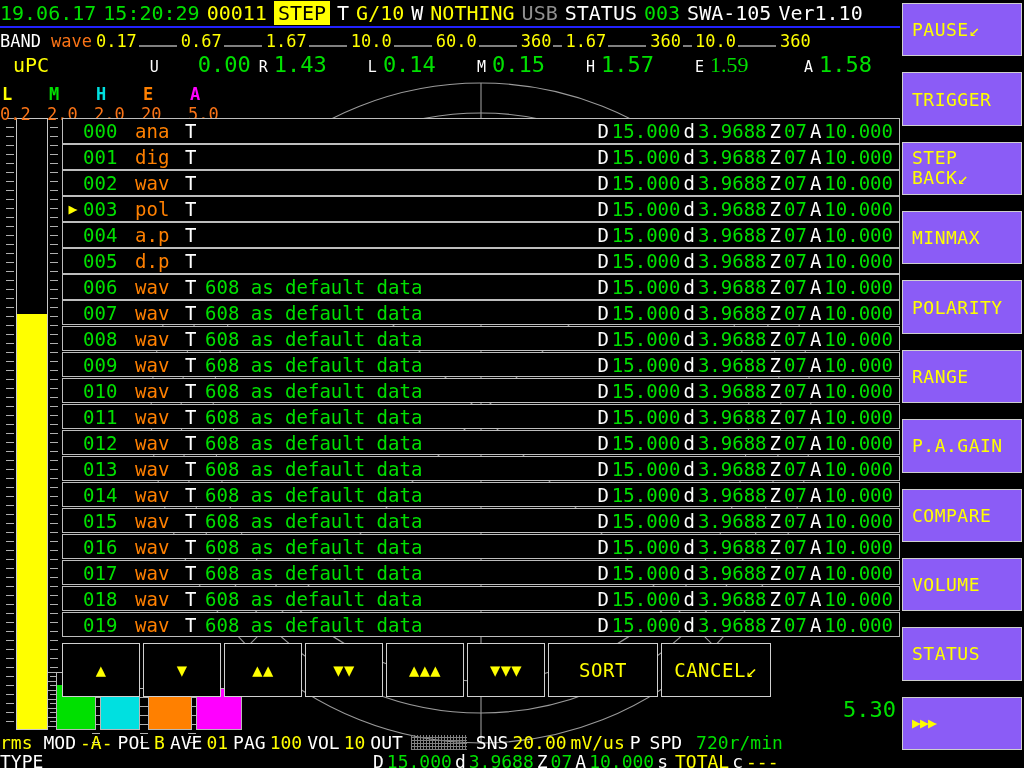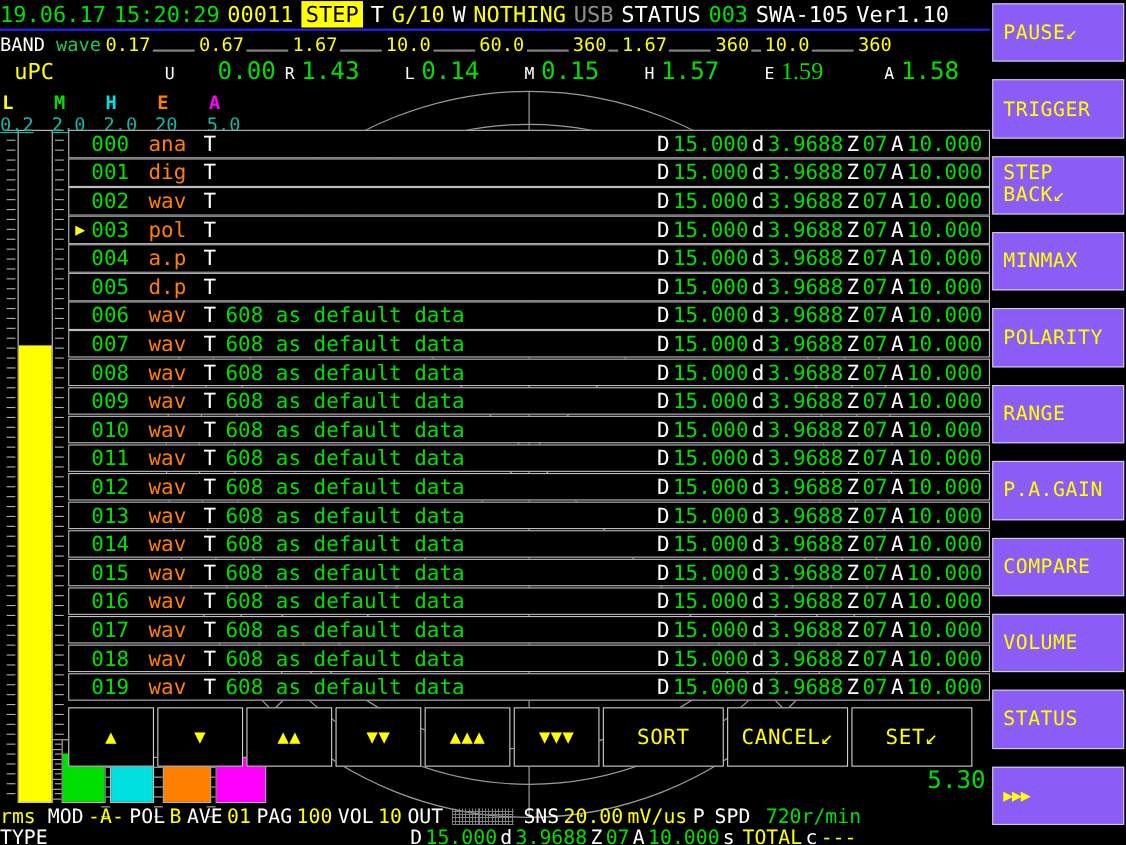--- a/index.html
+++ b/index.html
@@ -47,21 +47,21 @@
     width: 900px; height: 24px;
     font-size: 17px; white-space: nowrap;
     z-index: 5;
   }
   #band-row .blueline {
     position: absolute; left: 0; top: -3px; width: 900px;
     height: 2px; background: #2222ff;
   }
   .band-inner { position: relative; display: flex; align-items: center; height: 24px; }
   .band-label { color: #fff; margin-right: 10px; }
-  .band-sub { color: #22c55e; }
+  .band-sub { color: #f97316; }
   .band-val { color: #ffff00; }
   .band-dash { color: #808080; margin: 0 2px; }
 
   #upc-row {
     position: absolute; left: 13px; top: 52px;
     width: 900px; height: 26px;
     font-size: 20px; white-space: nowrap;
     z-index: 5;
   }
   .upc-inner { display: flex; align-items: baseline; }
@@ -69,21 +69,21 @@
   .upc-k { color: #fff; font-size: 15px; }
   .upc-v { color: #00e000; font-size: 22px; margin: 0 8px 0 6px; }
 
   
   #lmhea {
     position: absolute; left: 0; top: 84px;
     display: flex; z-index: 5; font-size: 17px;
   }
   #lmhea .cell { width: 47px; text-align: left; }
   #lmhea .k { display: block; font-weight: bold; padding-left: 2px; }
-  #lmhea .v { display: block; color: #14b8a6; text-decoration: underline; }
+  #lmhea .v { display: block; color: #f97316; }
 
   
   .meter {
     position: absolute; z-index: 4;
     border: 1px solid #c8c8c8; background: #000;
   }
   .meter .fill { position: absolute; left: 0; bottom: 0; width: 100%; }
   .ticks {
     position: absolute; z-index: 4;
     width: 8px;
@@ -861,21 +861,20 @@
 
   <div id="toolbar">
       <div class="tbtn arrow">▲</div>
       <div class="tbtn arrow">▼</div>
       <div class="tbtn arrow">▲▲</div>
       <div class="tbtn arrow">▼▼</div>
       <div class="tbtn arrow">▲▲▲</div>
       <div class="tbtn arrow">▼▼▼</div>
       <div class="tbtn wide">SORT</div>
       <div class="tbtn wide">CANCEL↙</div>
-      <div class="tbtn wide">SET↙</div>
     </div>
 
   <div id="val530">5.30</div>
 
   <div id="status1">
     <span class="rms">rms</span>
     <span class="k">MOD</span>
     <span class="v">-A-</span>
     <span class="k">POL</span>
     <span class="v">B</span>

